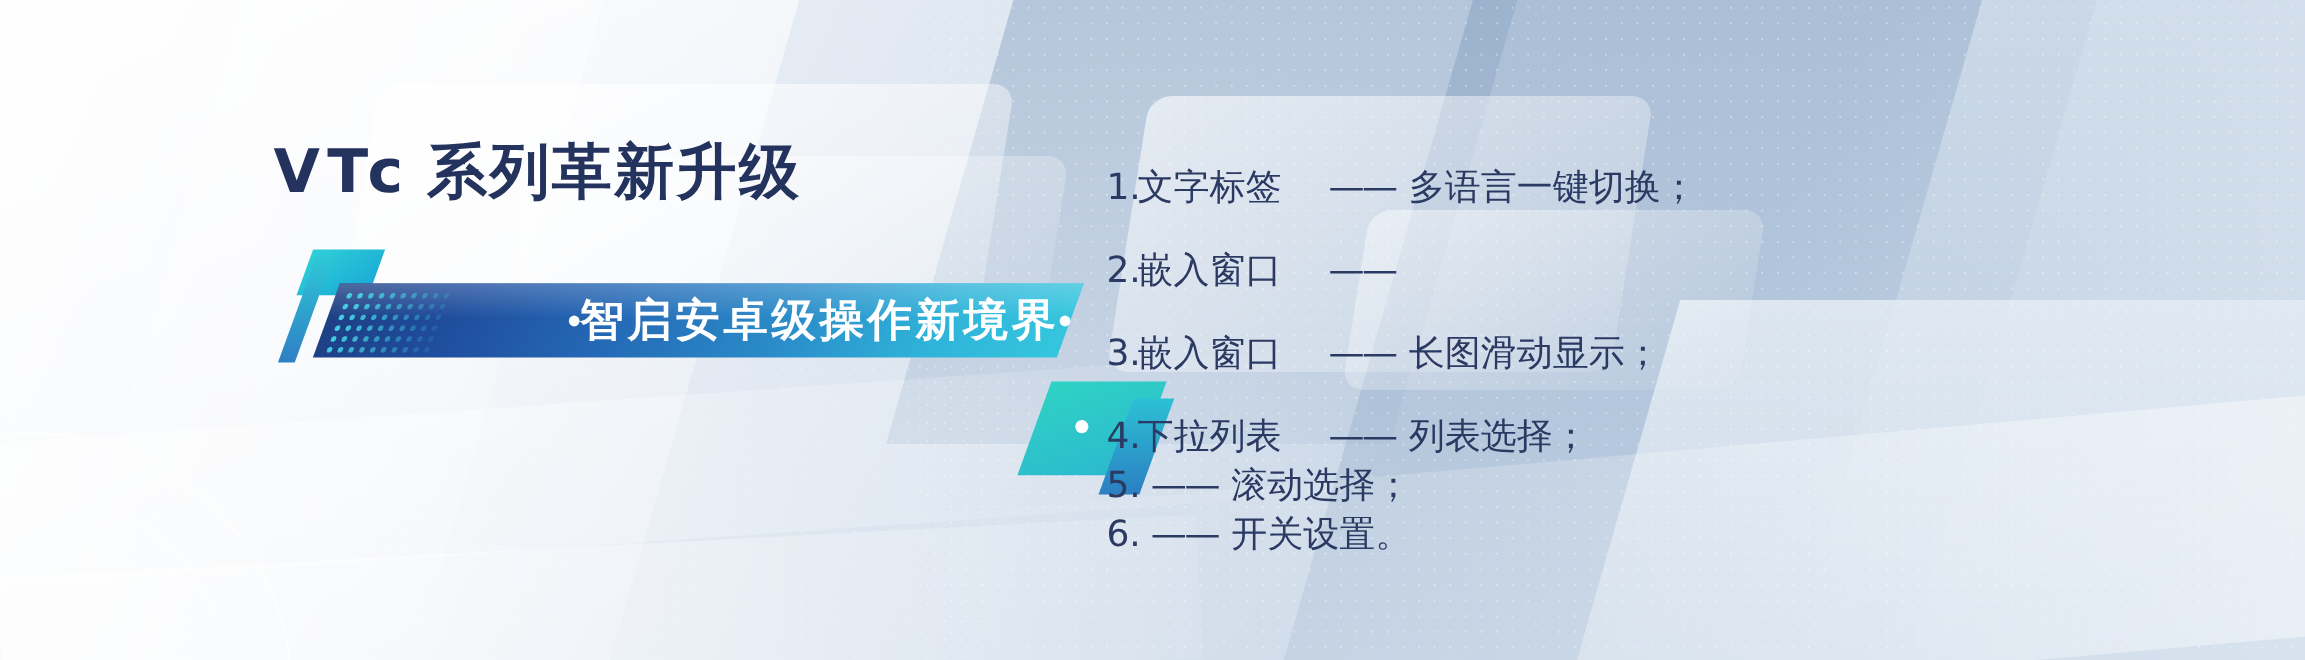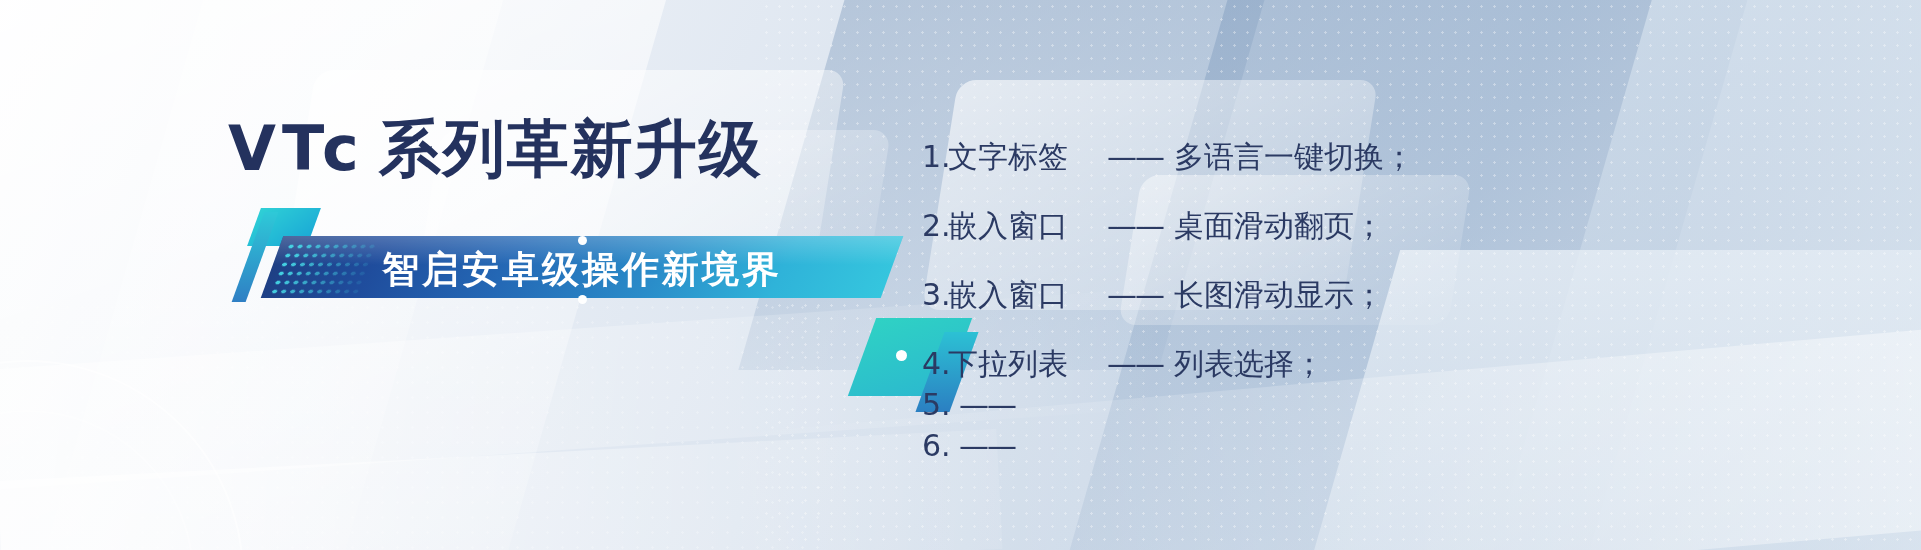--- a/index.html
+++ b/index.html
@@ -144,21 +144,21 @@
     border-radius: 50%;
   }
   .arc-1 { left: -190px; top: 360px; width: 430px; height: 430px; }
   .arc-2 { left: -140px; top: 410px; width: 330px; height: 330px; border-color: rgba(255,255,255,0.4); }
 
   
   .headline {
     position: absolute;
     left: 228px;
     top: 118px;
-    font-size: 62px;
+    font-size: 50px;
     font-weight: 700;
     letter-spacing: 2px;
     color: #24325e;
     white-space: nowrap;
     line-height: 1;
     font-family: "DejaVu Sans", "Liberation Sans", sans-serif;
   }
   .headline .en {
     letter-spacing: 6px;
     margin-right: 14px;
@@ -231,28 +231,27 @@
     opacity: 0.95;
   }
   .ribbon-text {
     position: absolute;
     left: 24px;
     top: 28px;
     width: 620px;
     height: 62px;
     display: flex;
     align-items: center;
-    justify-content: space-between;
+    justify-content: flex-end;
     color: #ffffff;
     font-size: 37px;
     font-weight: 600;
     letter-spacing: 3px;
     white-space: nowrap;
     font-family: "DejaVu Sans", "Liberation Sans", sans-serif;
-    flex-direction: column;
   }
   .ribbon-dot {
     width: 9px;
     height: 9px;
     border-radius: 50%;
     background: #ffffff;
     flex: 0 0 auto;
   }
 
   
@@ -369,37 +368,38 @@
     <div class="feature-row">
       <span class="f-index">1.</span>
       <span class="f-name">文字标签</span>
       <span class="f-dash">——</span>
       <span class="f-desc">多语言一键切换；</span>
     </div>
     <div class="feature-row">
       <span class="f-index">2.</span>
       <span class="f-name">嵌入窗口</span>
       <span class="f-dash">——</span>
-      <span class="f-desc">桌面滑动翻页；</span>
     </div>
     <div class="feature-row">
       <span class="f-index">3.</span>
       <span class="f-name">嵌入窗口</span>
       <span class="f-dash">——</span>
       <span class="f-desc">长图滑动显示；</span>
     </div>
     <div class="feature-row">
       <span class="f-index">4.</span>
       <span class="f-name">下拉列表</span>
       <span class="f-dash">——</span>
       <span class="f-desc">列表选择；</span>
     </div>
     <div class="feature-row">
       <span class="f-index">5.</span>
       <span class="f-dash">——</span>
+      <span class="f-desc">滚动选择；</span>
     </div>
     <div class="feature-row">
       <span class="f-index">6.</span>
       <span class="f-dash">——</span>
+      <span class="f-desc">开关设置。</span>
     </div>
   </div>
 
 </div>
 
 </body></html>

